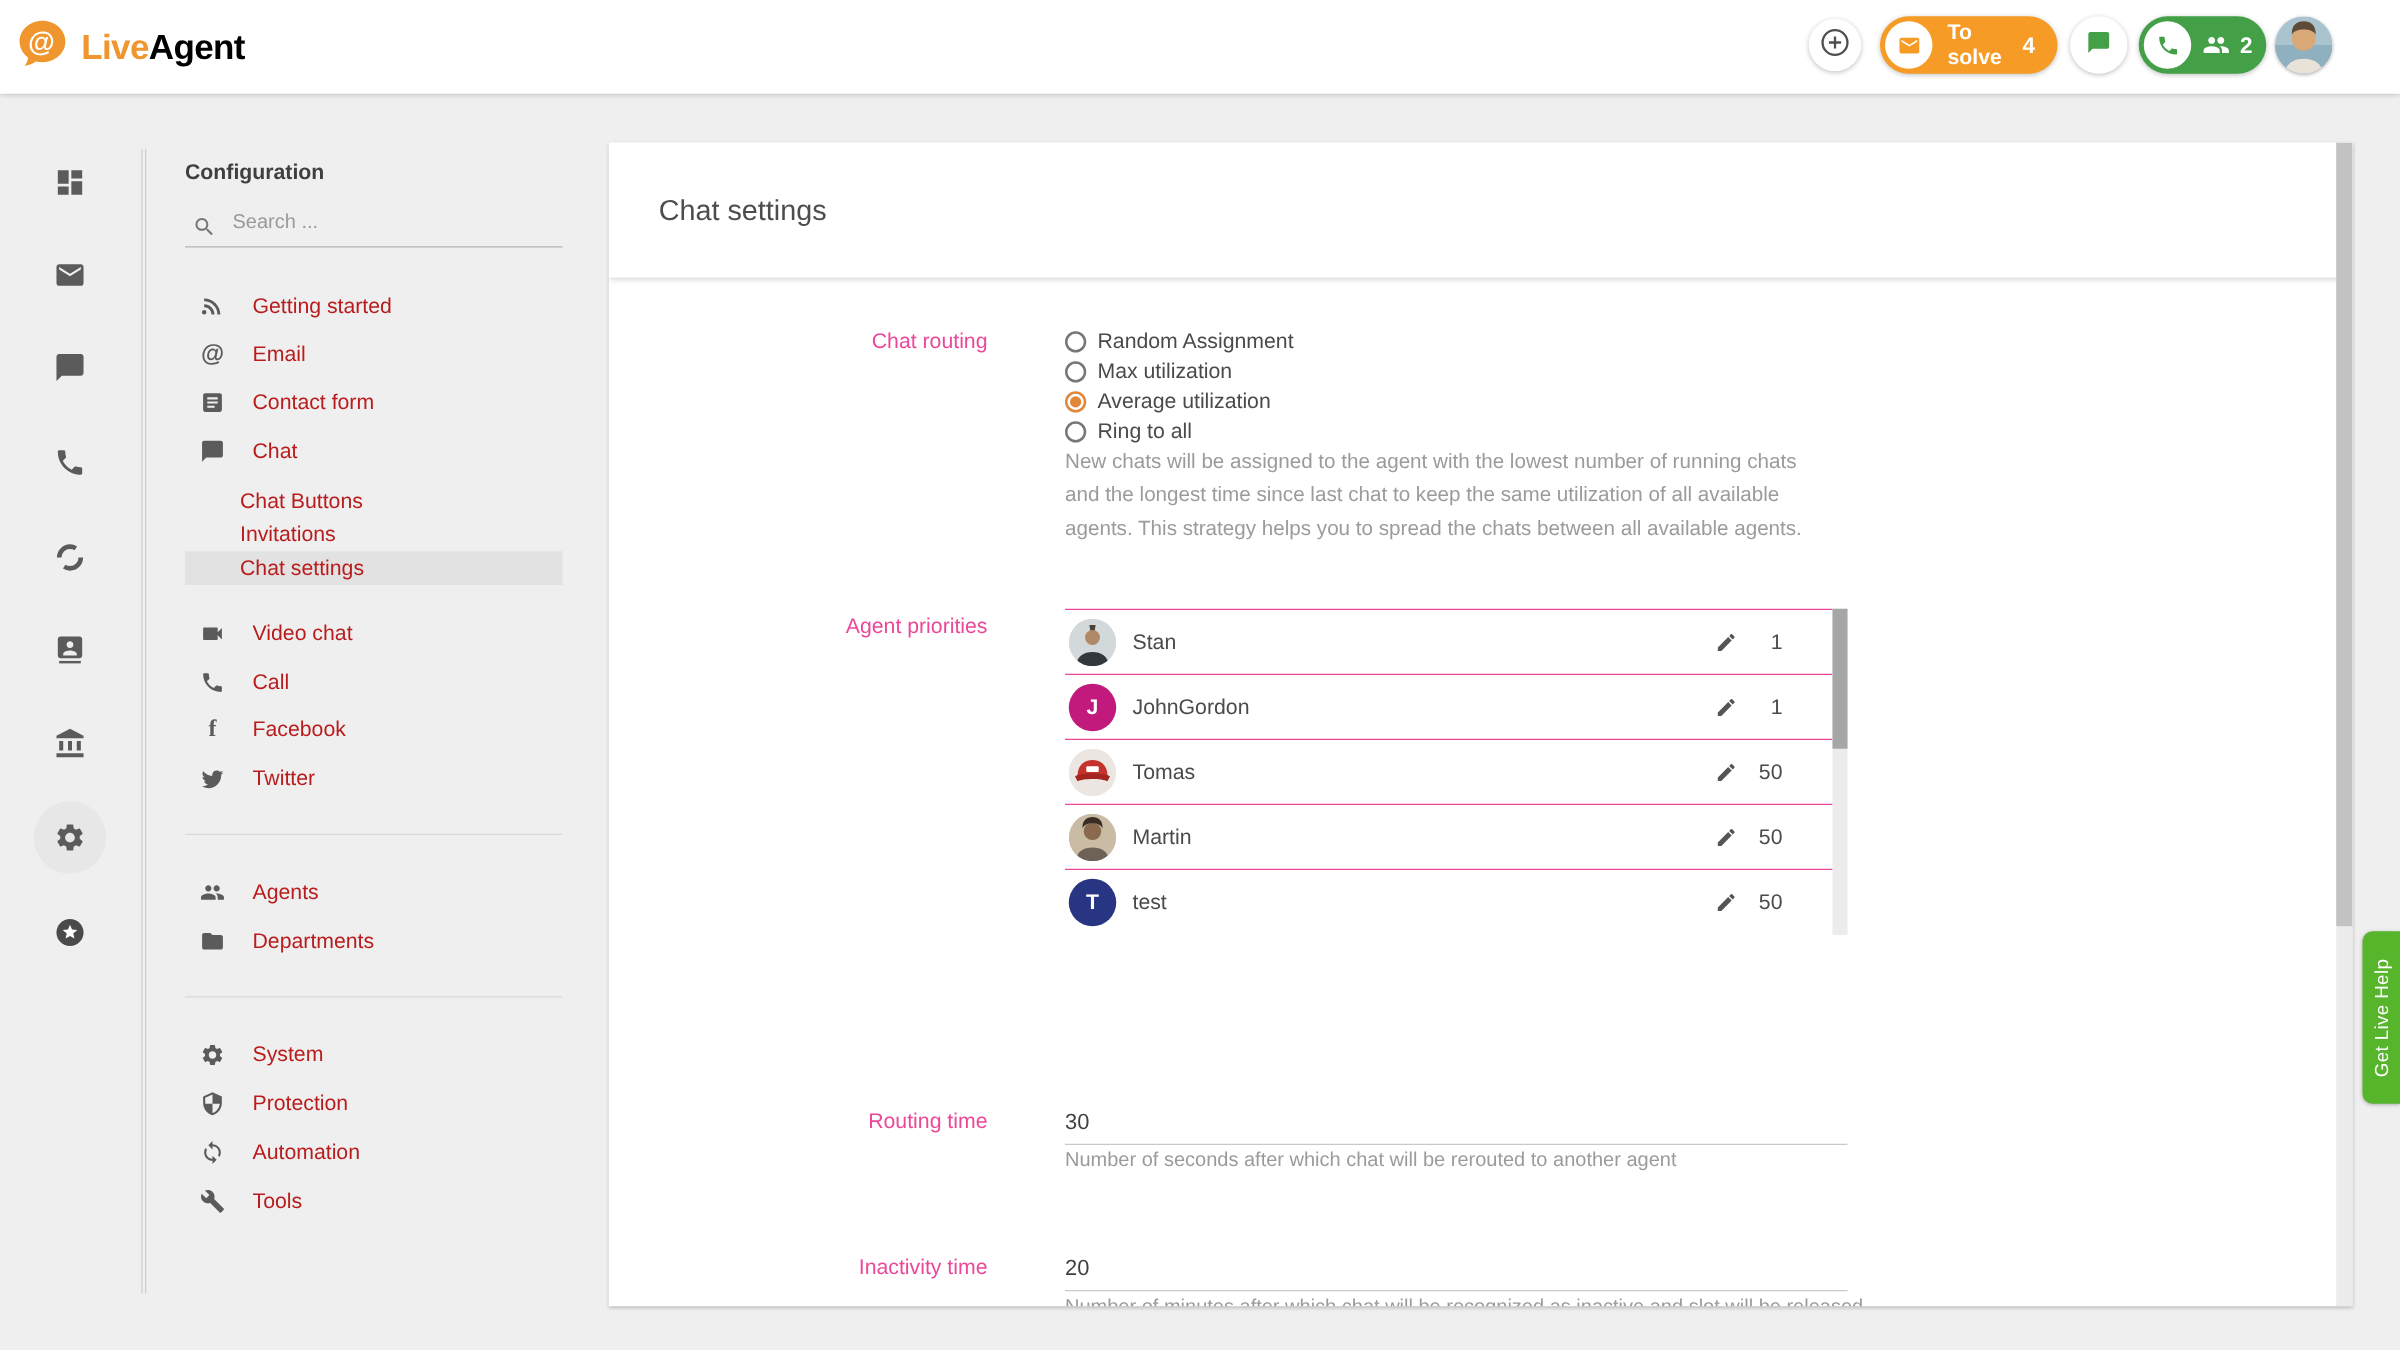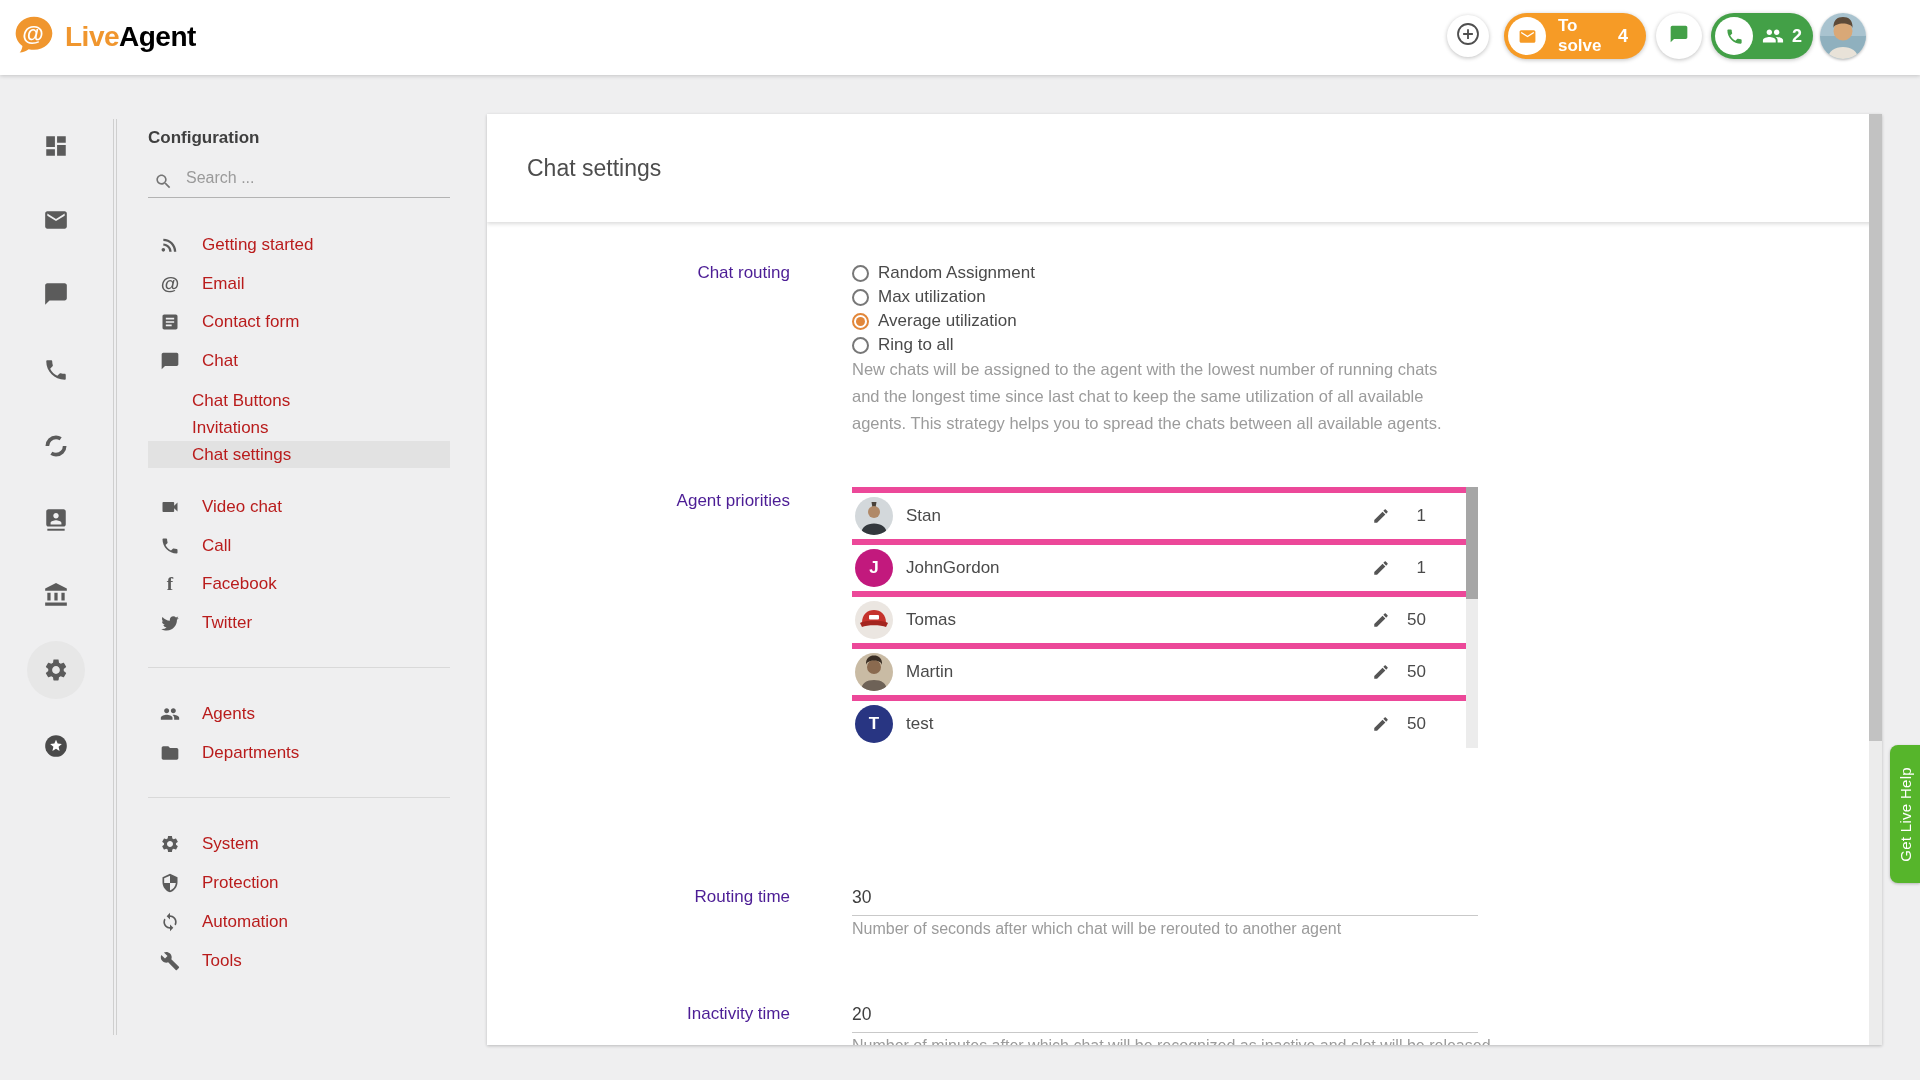--- a/index.html
+++ b/index.html
@@ -51,32 +51,32 @@
   .msub .mlabel { margin-left:44px; }
   .msub.active { background:#e2e2e2; }
   .sb-div { position:absolute; left:148px; width:302px; height:1px; background:#d9d9d9; }
 
   
   .card { position:absolute; left:487px; top:114px; width:1395px; height:931px; background:#fff;
           box-shadow:0 1px 3px rgba(0,0,0,.22); overflow:hidden; }
   .card-head { position:absolute; left:0; top:0; width:100%; height:108px; background:#fff;
                box-shadow:0 2px 4px rgba(0,0,0,.14); z-index:5; }
   .card-title { position:absolute; left:40px; top:41px; font-size:23px; color:#4d4d4d; font-weight:500; }
-  .flabel { position:absolute; width:303px; text-align:right; font-size:17px; color:#4c1d95; }
+  .flabel { position:absolute; width:303px; text-align:right; font-size:17px; color:#ec4899; }
   .radio-row { position:absolute; left:365px; height:24px; display:flex; align-items:center; cursor:pointer; }
   .radio-circle { width:17px; height:17px; border-radius:50%; border:2px solid #777; flex:0 0 auto;
                   display:flex; align-items:center; justify-content:center; }
   .radio-row.sel .radio-circle { border-color:#e2873a; }
   .radio-dot { width:9px; height:9px; border-radius:50%; background:transparent; }
   .radio-row.sel .radio-dot { background:#e2873a; }
   .radio-label { font-size:17px; color:#4a4a4a; margin-left:9px; }
   .descr { position:absolute; left:365px; width:612px; font-size:16.5px; color:#9b9b9b; line-height:27px; }
 
   .alist { position:absolute; left:365px; top:373px; width:626px; }
-  .arow { position:relative; width:614px; height:52px; border-top:6px solid #ec4899;
+  .arow { position:relative; width:614px; height:52px; border-top:1px solid #ec4899;
           display:flex; align-items:center; }
   .arow:last-child { border-bottom:1px solid #e0e0e0; }
   .aav { width:38px; height:38px; border-radius:50%; margin-left:3px; overflow:hidden; flex:0 0 auto;
          display:flex; align-items:center; justify-content:center; color:#fff; font-weight:bold; font-size:17px; }
   .aname { font-size:17px; color:#4a4a4a; margin-left:13px; }
   .aedit { position:absolute; right:76px; width:18px; height:18px; cursor:pointer; }
   .aedit svg { width:18px; height:18px; fill:#555; }
   .aprio { position:absolute; right:40px; font-size:17px; color:#4a4a4a; text-align:left; }
   .list-scroll { position:absolute; left:614px; top:0; width:12px; height:261px; background:#ececec; }
   .list-thumb { position:absolute; left:0; top:0; width:12px; height:112px; background:#a6a6a6; }

